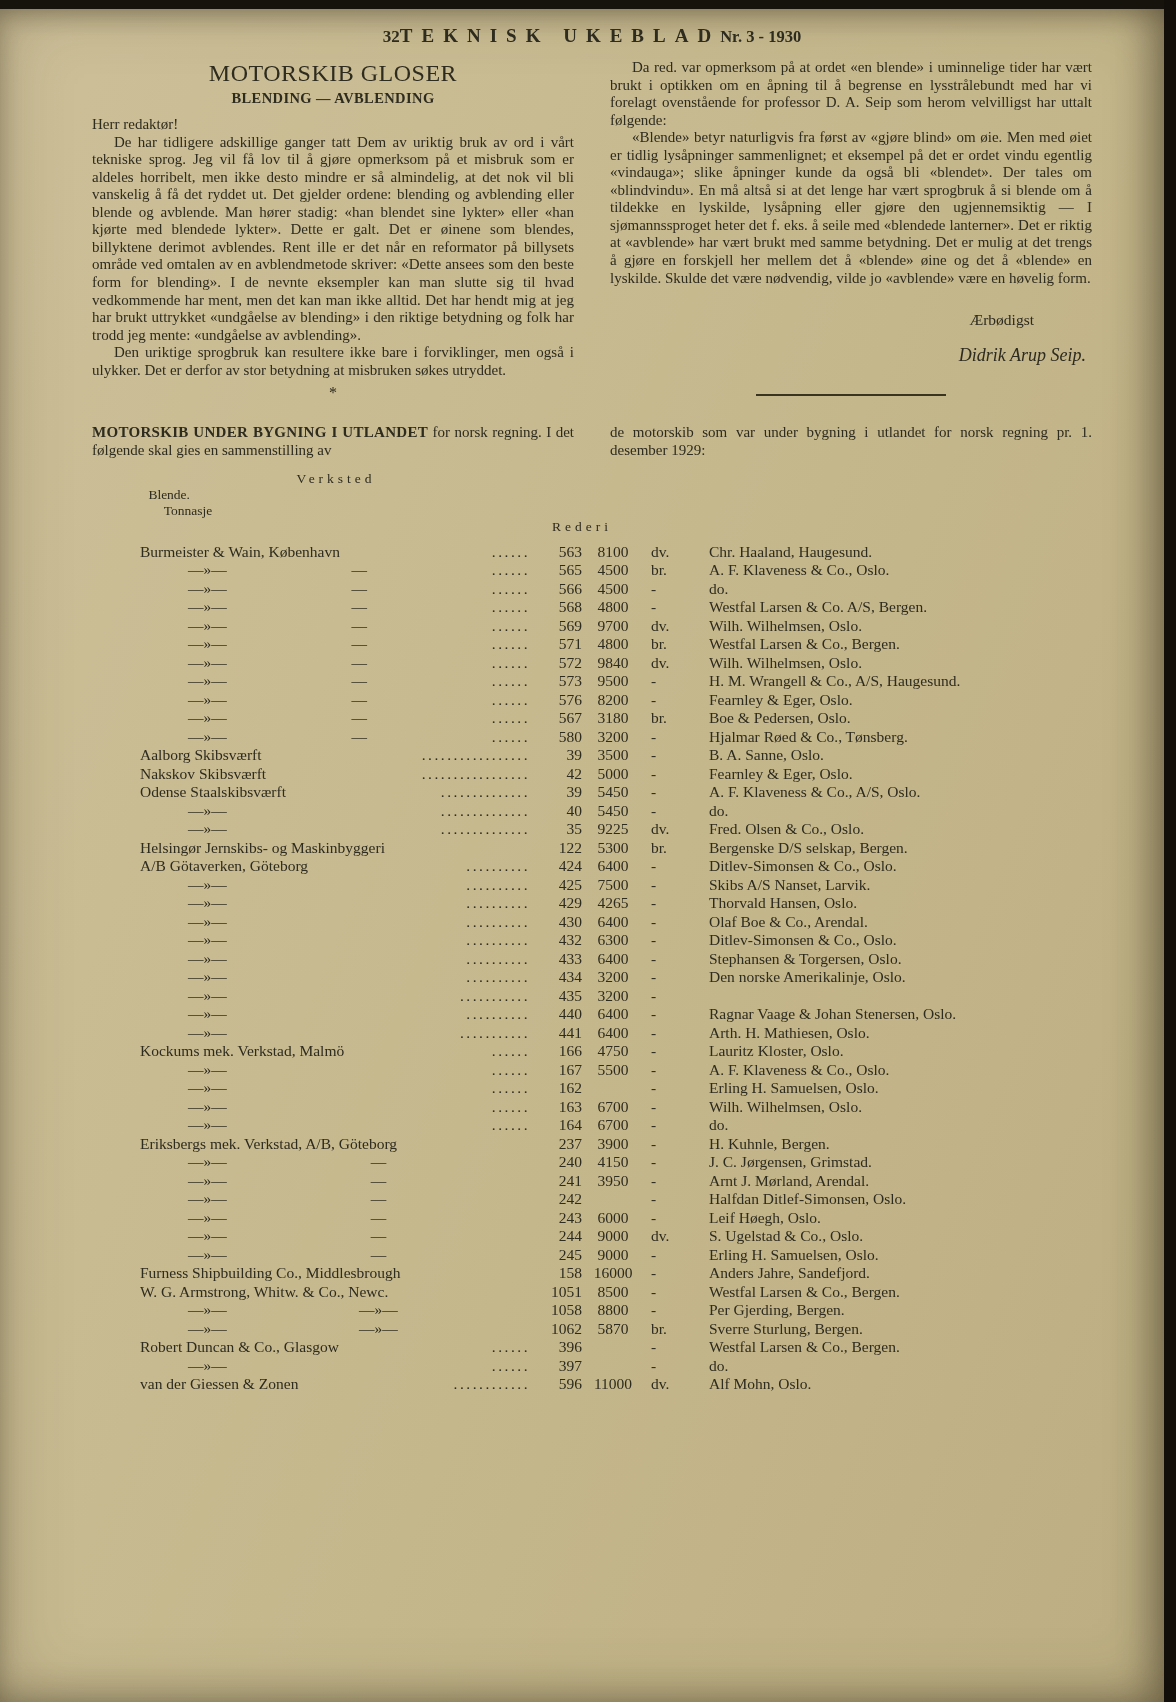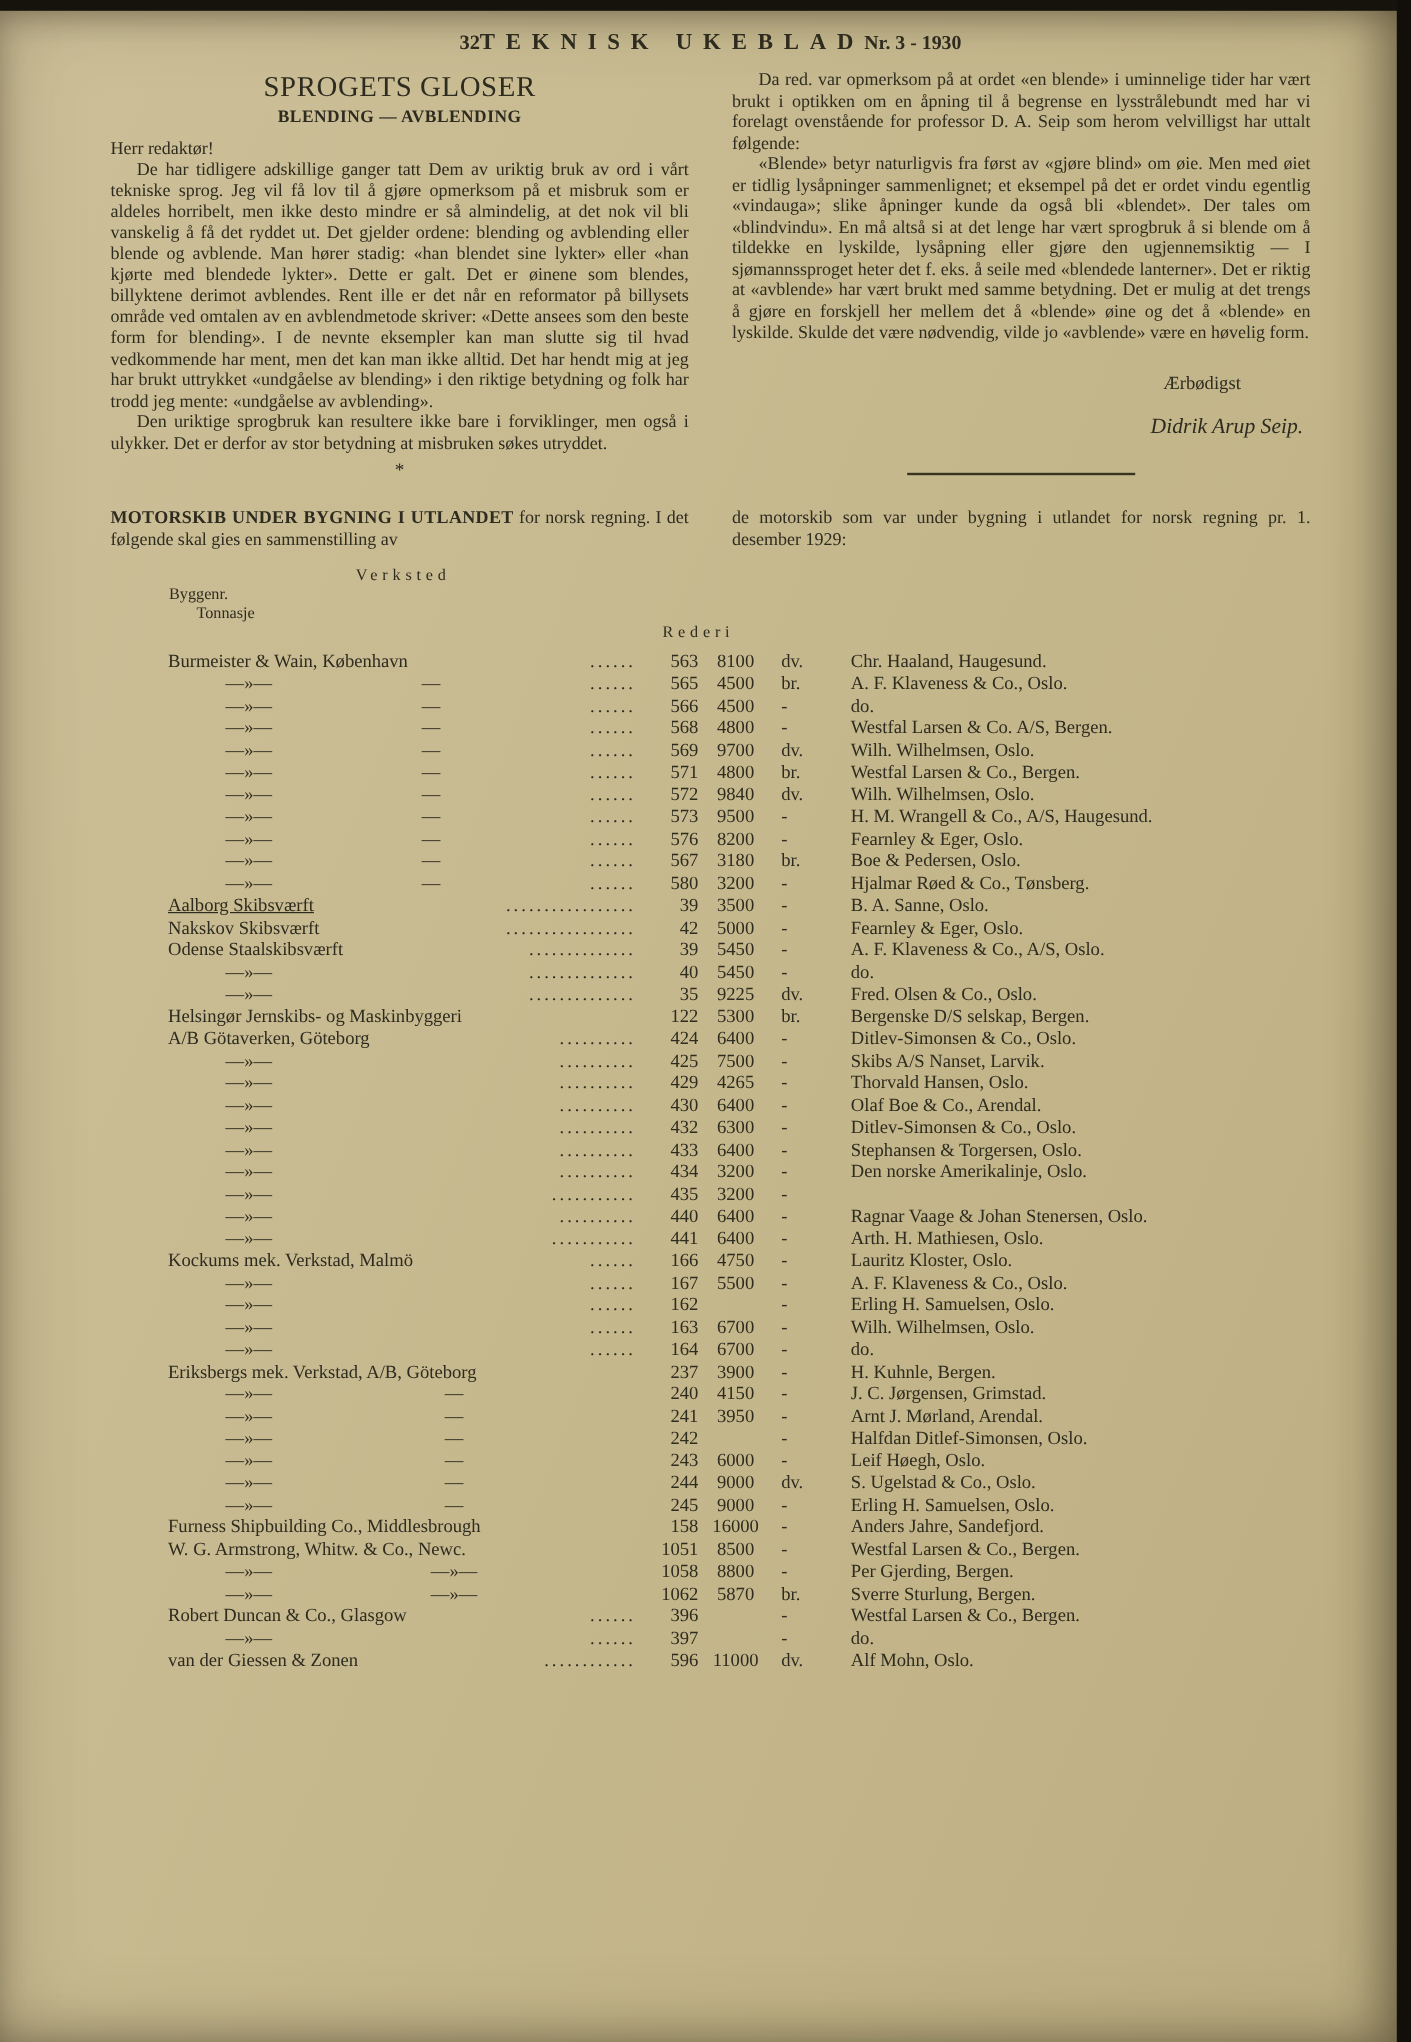--- a/index.html
+++ b/index.html
@@ -64,21 +64,21 @@
   <div class="inner">
 
     <div class="hdr">
       <span>32</span>
       <span class="masthead">TEKNISK UKEBLAD</span>
       <span class="issue">Nr. 3 - 1930</span>
     </div>
 
     <div class="columns">
       <div class="col">
-        <h1 class="article-title">SPROGETS GLOSER</h1>
+        <h1 class="article-title">MOTORSKIB GLOSER</h1>
         <div class="article-subtitle">BLENDING — AVBLENDING</div>
         <p class="salutation">Herr redaktør!</p>
         <p class="indent">De har tidligere adskillige ganger tatt Dem av uriktig bruk av ord i vårt tekniske sprog. Jeg vil få lov til å gjøre opmerksom på et misbruk som er aldeles horribelt, men ikke desto mindre er så almindelig, at det nok vil bli vanskelig å få det ryddet ut. Det gjelder ordene: blending og avblending eller blende og avblende. Man hører stadig: «han blendet sine lykter» eller «han kjørte med blendede lykter». Dette er galt. Det er øinene som blendes, billyktene derimot avblendes. Rent ille er det når en reformator på billysets område ved omtalen av en avblendmetode skriver: «Dette ansees som den beste form for blending». I de nevnte eksempler kan man slutte sig til hvad vedkommende har ment, men det kan man ikke alltid. Det har hendt mig at jeg har brukt uttrykket «undgåelse av blending» i den riktige betydning og folk har trodd jeg mente: «undgåelse av avblending».</p>
         <p class="indent">Den uriktige sprogbruk kan resultere ikke bare i forviklinger, men også i ulykker. Det er derfor av stor betydning at misbruken søkes utryddet.</p>
         <div class="footnote-mark">*</div>
       </div>
       <div class="col">
         <p class="indent">Da red. var opmerksom på at ordet «en blende» i uminnelige tider har vært brukt i optikken om en åpning til å begrense en lysstrålebundt med har vi forelagt ovenstående for professor D. A. Seip som herom velvilligst har uttalt følgende:</p>
         <p class="indent">«Blende» betyr naturligvis fra først av «gjøre blind» om øie. Men med øiet er tidlig lysåpninger sammenlignet; et eksempel på det er ordet vindu egentlig «vindauga»; slike åpninger kunde da også bli «blendet». Der tales om «blindvindu». En må altså si at det lenge har vært sprogbruk å si blende om å tildekke en lyskilde, lysåpning eller gjøre den ugjennemsiktig — I sjømannssproget heter det f. eks. å seile med «blendede lanterner». Det er riktig at «avblende» har vært brukt med samme betydning. Det er mulig at det trengs å gjøre en forskjell her mellem det å «blende» øine og det å «blende» en lyskilde. Skulde det være nødvendig, vilde jo «avblende» være en høvelig form.</p>
         <div class="closing">Ærbødigst</div>
@@ -89,21 +89,21 @@
 
 
     <div class="intro">
       <div><b>MOTORSKIB UNDER BYGNING I UTLANDET</b><span> for norsk regning. I det følgende skal gies en sammenstilling av</span></div>
       <div>de motorskib som var under bygning i utlandet for norsk regning pr. 1. desember 1929:</div>
     </div>
 
     <div class="shipping">
       <div class="t-head">
         <div class="h-verksted">Verksted</div>
-        <div class="h-nr">Byggenr.</div>
+        <div class="h-nr">Blende.</div>
         <div class="h-tonn">Tonnasje</div>
         <div class="h-rederi">Rederi</div>
       </div>
       <div>
           <div class="t-row">
             <div class="c-verksted">
               <div class="vname" style="display: inline;">Burmeister &amp; Wain, København</div>
               <div class="vmid"></div>
               <div class="vdots">......</div>
             </div>
@@ -217,21 +217,21 @@
               <div class="vmid">—</div>
               <div class="vdots">......</div>
             </div>
             <div class="c-nr">580</div>
             <div class="c-tonn">3200</div>
             <div class="c-unit">-</div>
             <div class="c-rederi">Hjalmar Røed &amp; Co., Tønsberg.</div>
           </div>
           <div class="t-row">
             <div class="c-verksted">
-              <div class="vname" style="display: inline; text-decoration: underline;">Aalborg Skibsværft</div>
+              <div class="vname" style="display: inline;">Aalborg Skibsværft</div>
               <div class="vmid"></div>
               <div class="vdots">.................</div>
             </div>
             <div class="c-nr">39</div>
             <div class="c-tonn">3500</div>
             <div class="c-unit">-</div>
             <div class="c-rederi">B. A. Sanne, Oslo.</div>
           </div>
           <div class="t-row">
             <div class="c-verksted">

